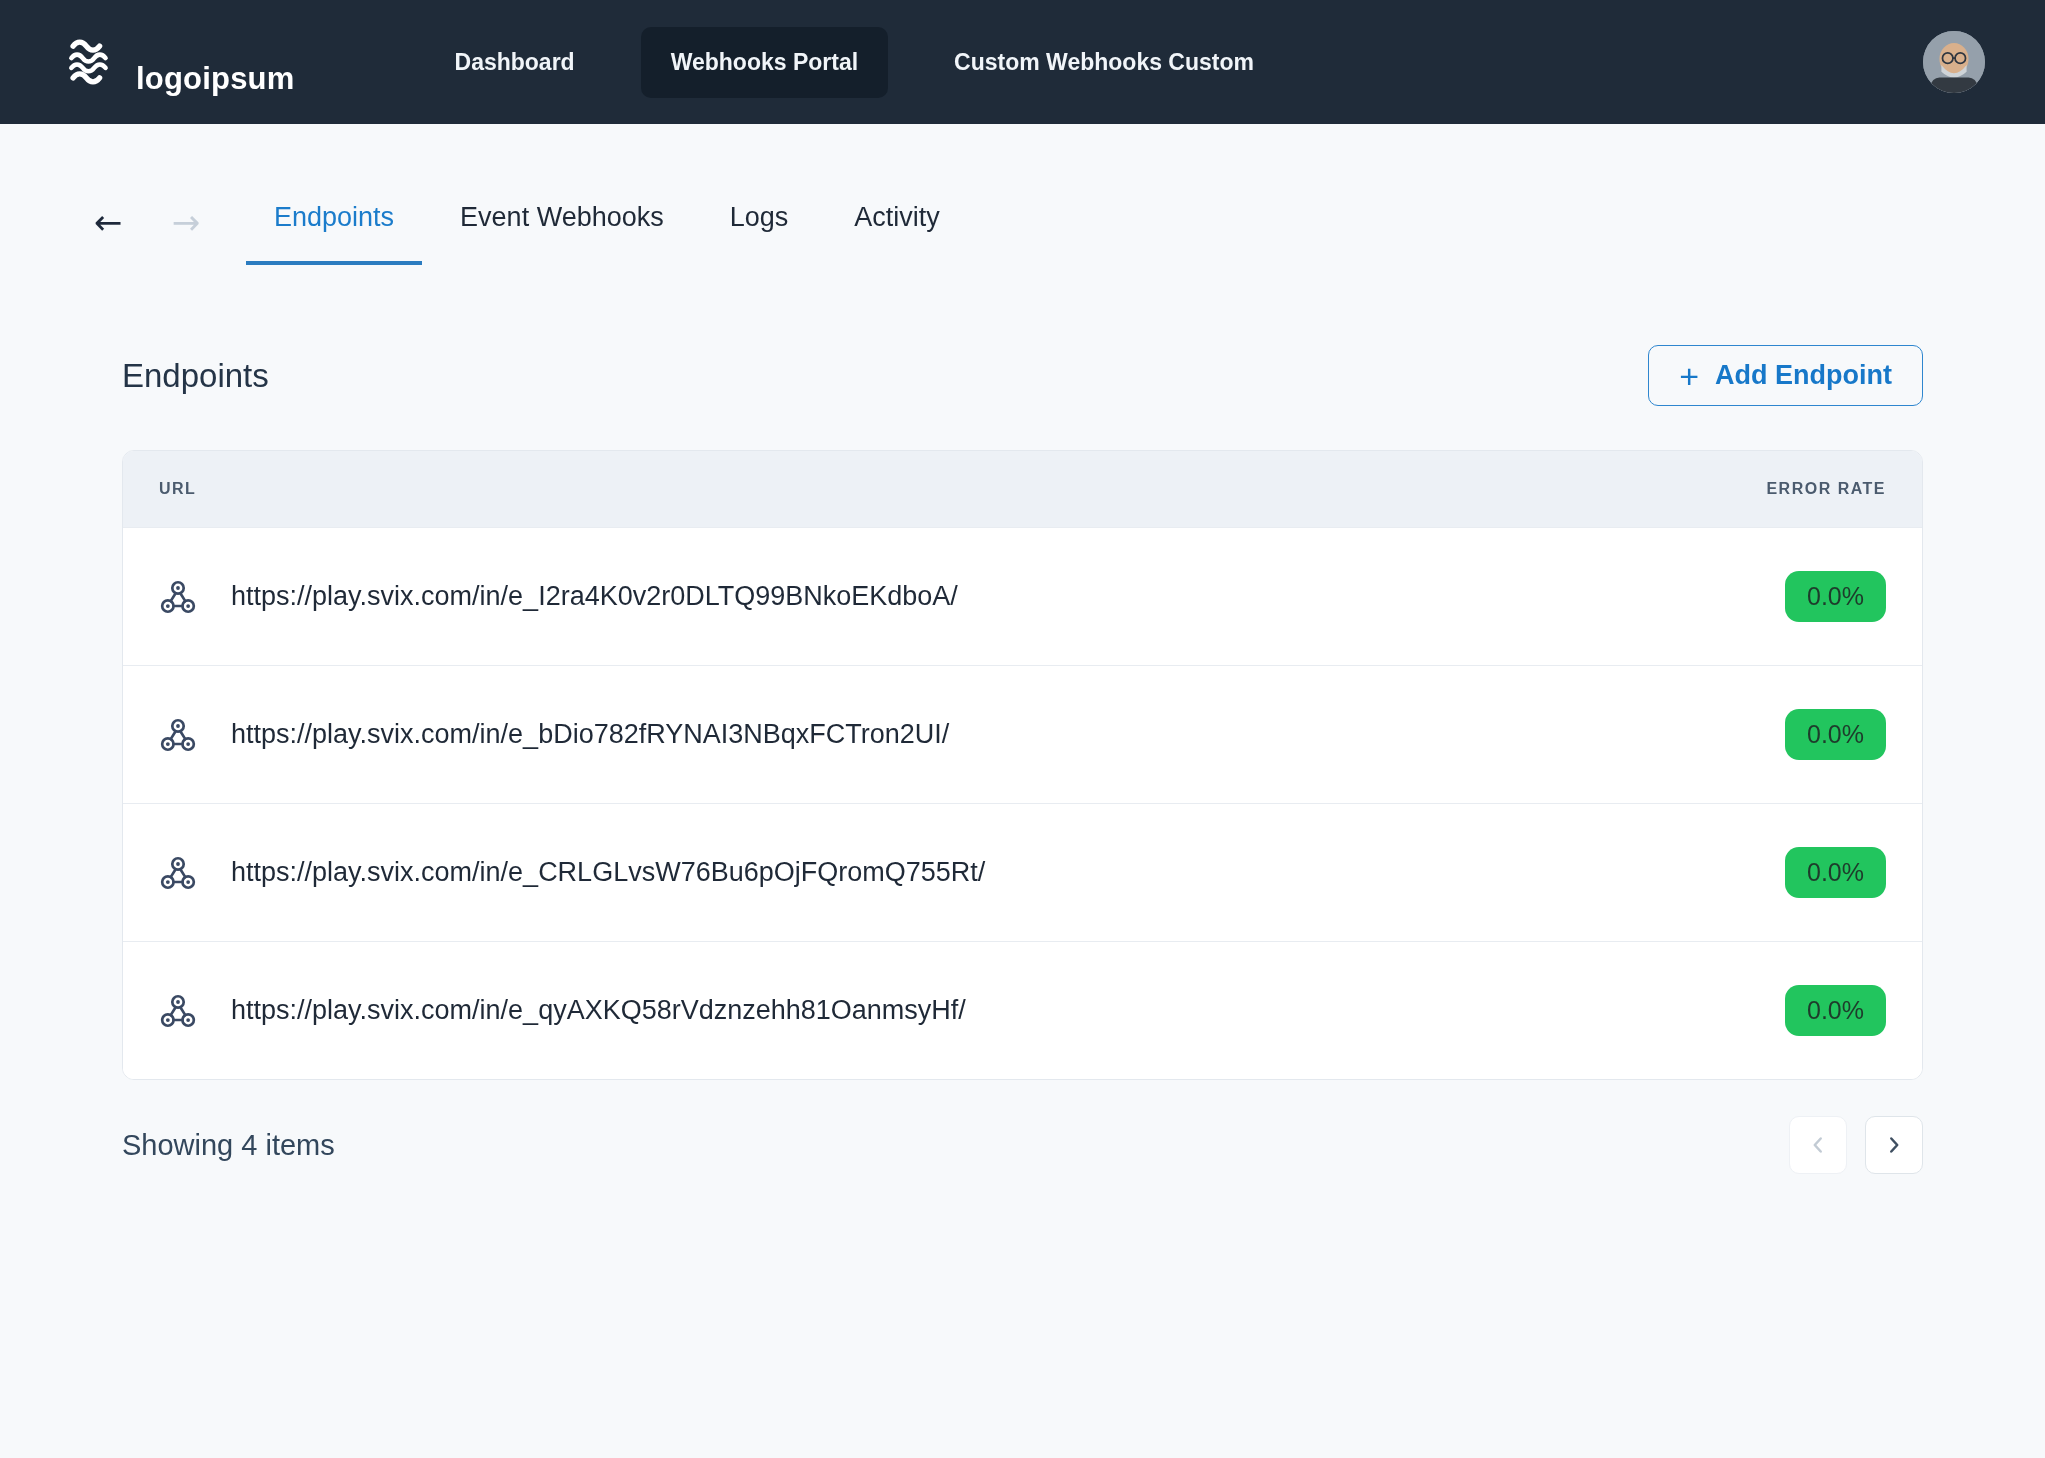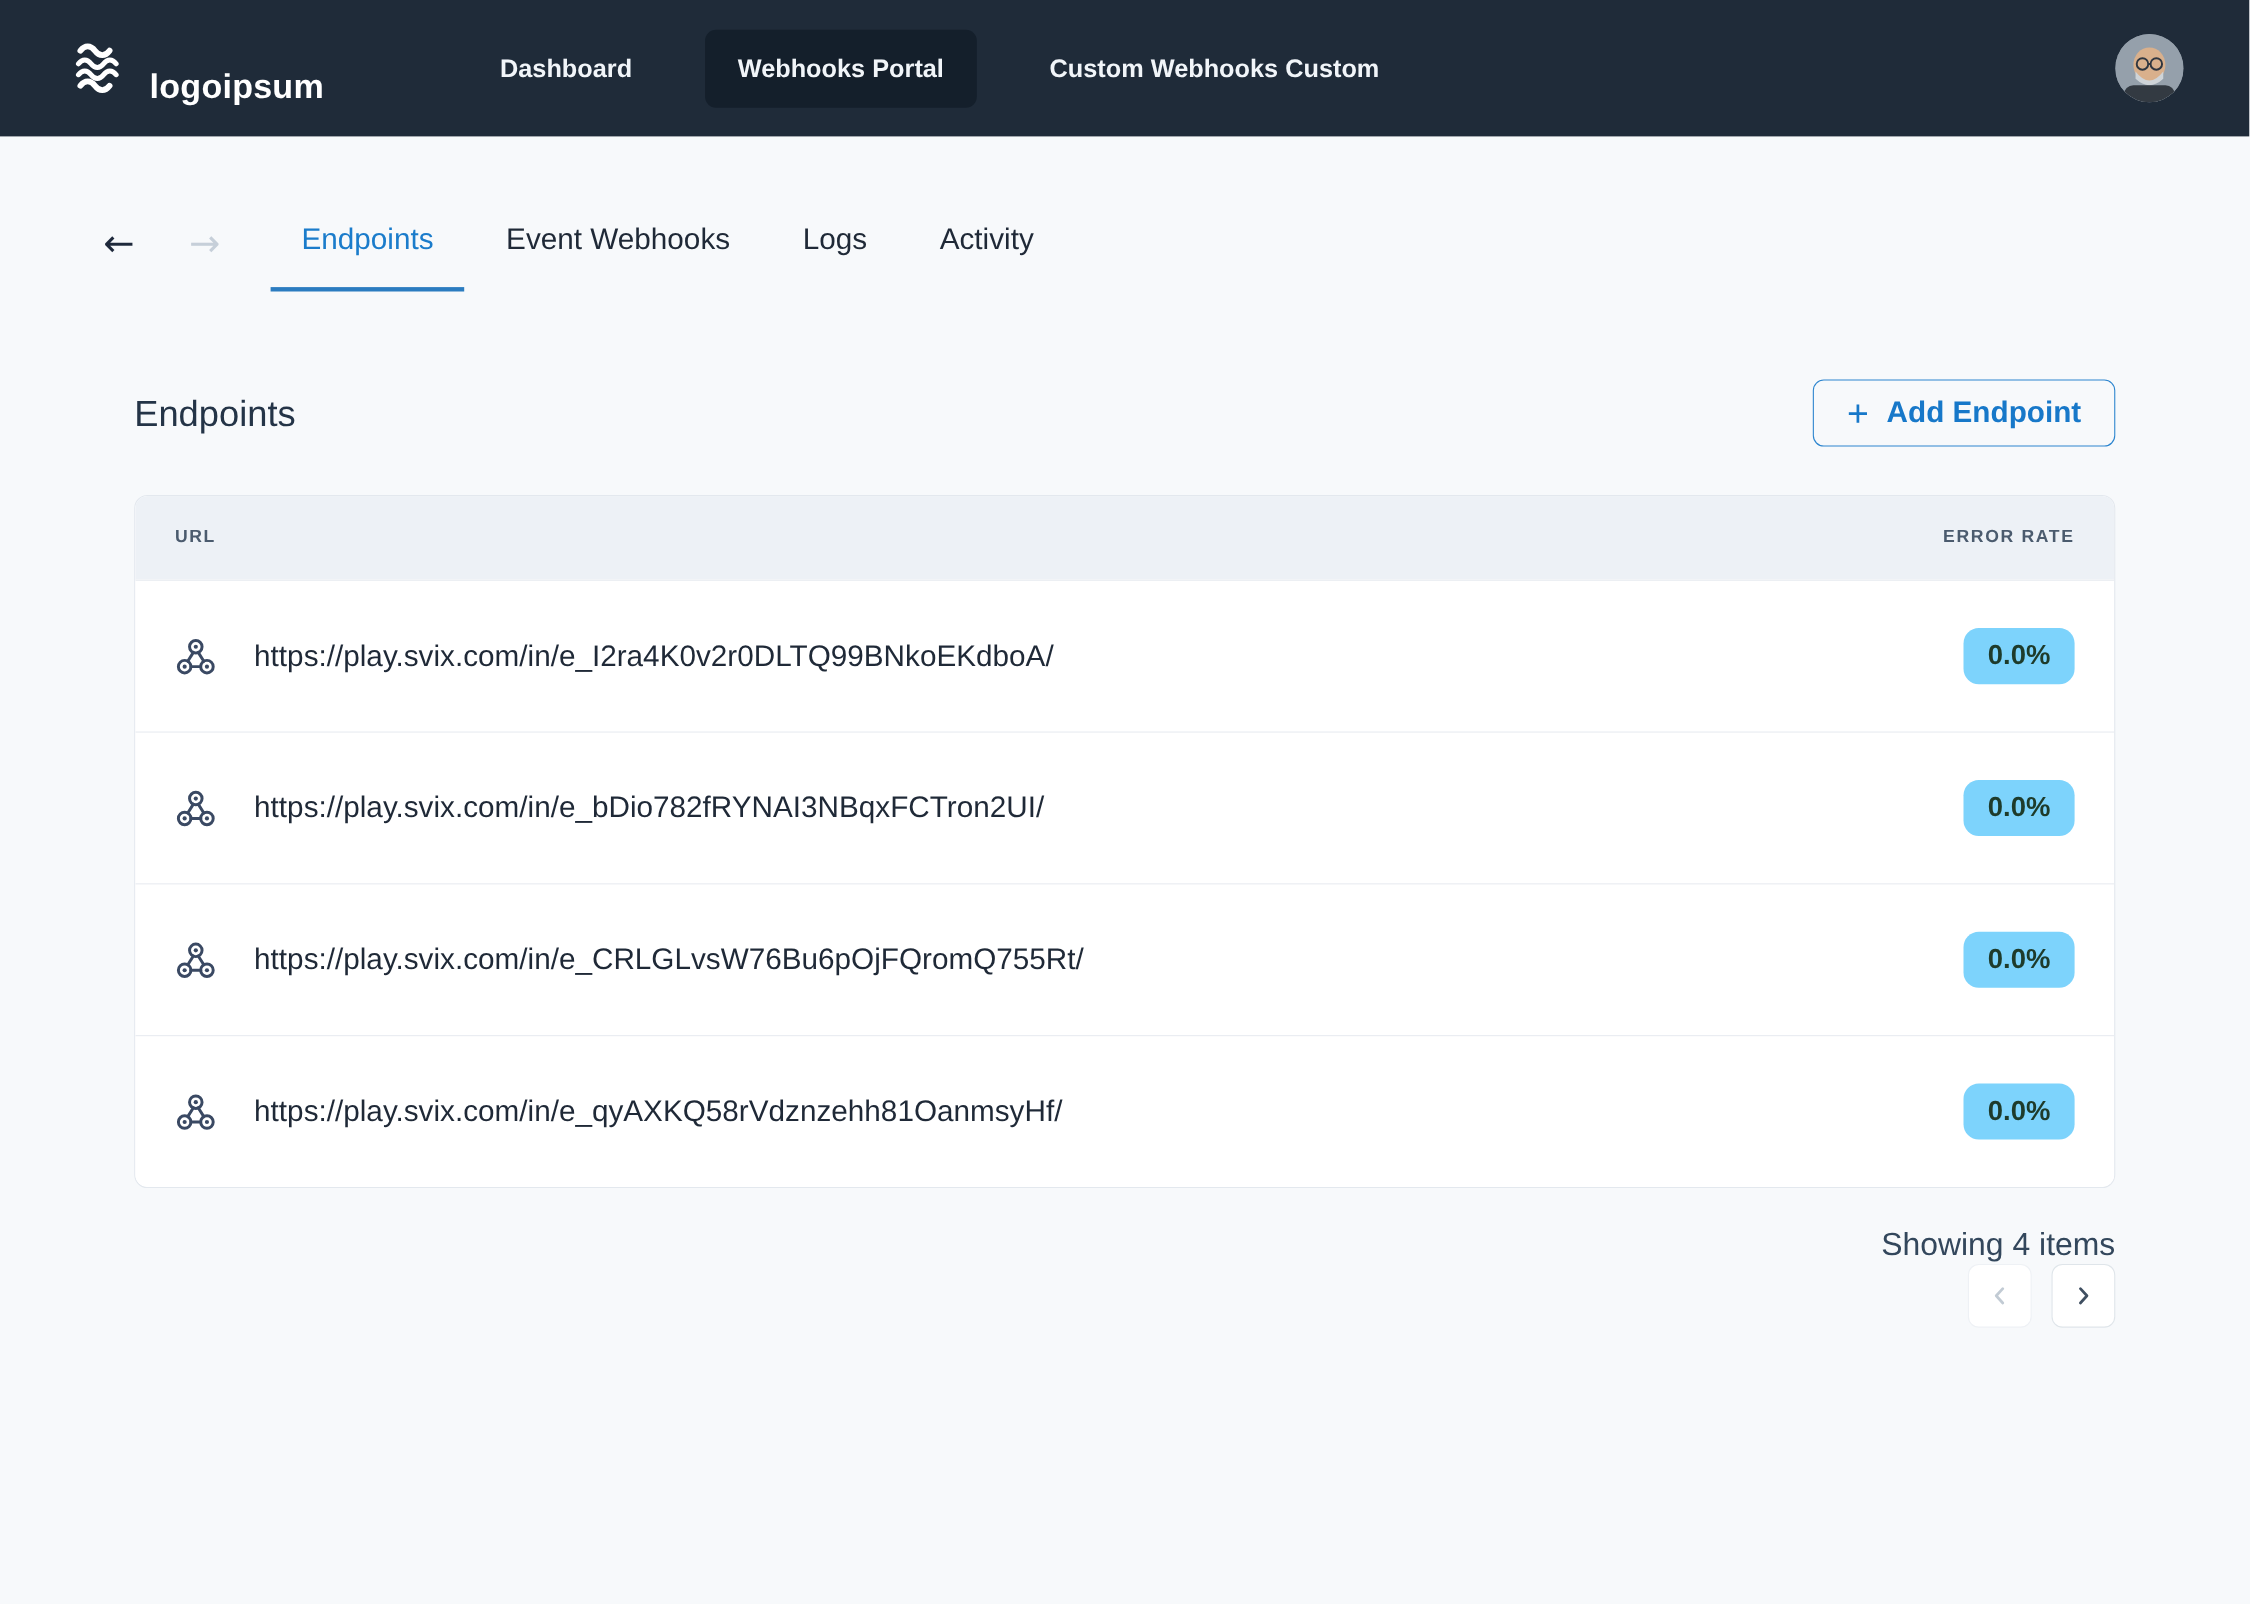--- a/index.html
+++ b/index.html
@@ -166,34 +166,33 @@
     height: 38px;
     margin-right: 34px;
     flex: none;
   }
   .row-url {
     font-size: 27px;
     color: #1f2937;
   }
   .badge {
     margin-left: auto;
-    background: #7dd3fc;
+    background: #22c55e;
     color: #1e3b2b;
     font-size: 25px;
-    font-weight: 700;
+    font-weight: 400;
     padding: 11px 22px;
     border-radius: 14px;
   }
 
   
   .footer-row {
     margin-top: 36px;
     display: flex;
-    align-items: flex-end;
-    flex-direction: column;
+    align-items: center;
   }
   .showing-text {
     font-size: 29px;
     color: #33475c;
   }
   .pager {
     margin-left: auto;
     display: flex;
     gap: 18px;
   }

